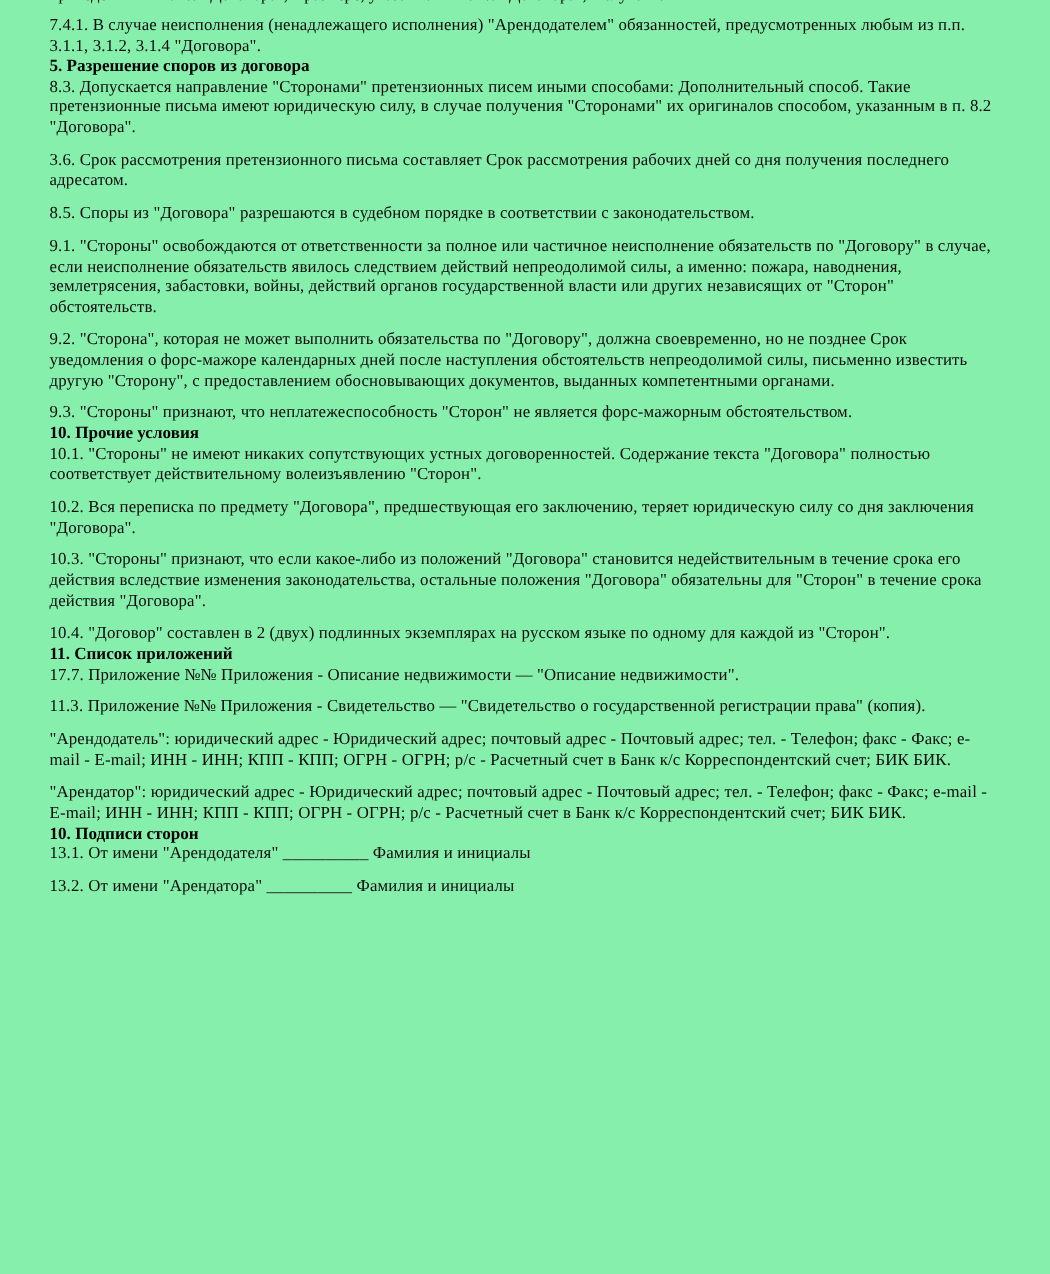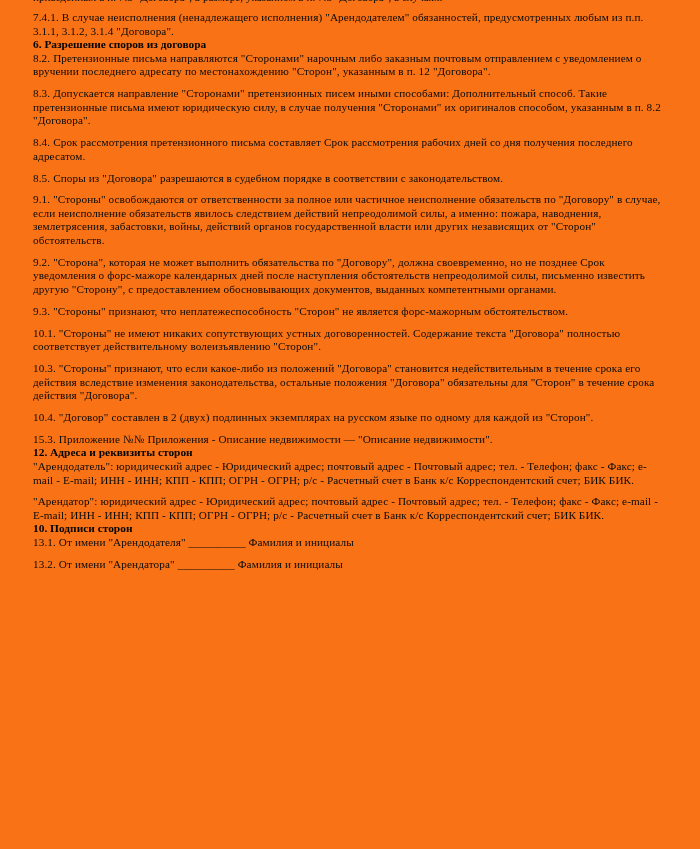--- a/index.html
+++ b/index.html
@@ -15,21 +15,21 @@
     font-family: "Liberation Serif", "DejaVu Serif", serif;
     color: #0a0a0a;
     -webkit-font-smoothing: antialiased;
   }
   .page {
     position: relative;
     width: 700px;
     height: 849px;
     box-sizing: border-box;
     padding: 0 33px 0 33px;
-    background: #f97316;
+    background: #86efac;
   }
   
   .clipped-line {
     position: absolute;
     left: 33px;
     right: 33px;
     top: -9px;
     height: 12px;
     overflow: hidden;
     font-size: 11.2px;
@@ -67,33 +67,35 @@
 </style>
 </head>
 <body>
 
 <div class="page">
 
   <div class="clipped-line">приведенных в п. 7.3 "Договора", в размере, указанном в п. 7.3 "Договора", в случаях:</div>
 
   <div class="body-flow" id="flow">
       <p class="para">7.4.1. В случае неисполнения (ненадлежащего исполнения) "Арендодателем" обязанностей, предусмотренных любым из п.п. 3.1.1, 3.1.2, 3.1.4 "Договора".</p>
-      <h2 class="heading gap-before-heading gap-block">6. Разрешение споров из договора</h2>
-      <p class="para">8.2. Претензионные письма направляются "Сторонами" нарочным либо заказным почтовым отправлением с уведомлением о вручении последнего адресату по местонахождению "Сторон", указанным в п. 12 "Договора".</p>
+      <h2 class="heading gap-before-heading gap-block">5. Разрешение споров из договора</h2>
       <p class="para">8.3. Допускается направление "Сторонами" претензионных писем иными способами: Дополнительный способ.  Такие претензионные письма имеют юридическую силу, в случае получения "Сторонами" их оригиналов способом, указанным в п. 8.2 "Договора".</p>
-      <p class="para">8.4. Срок рассмотрения претензионного письма составляет Срок рассмотрения рабочих дней со дня получения последнего адресатом.</p>
+      <p class="para">3.6. Срок рассмотрения претензионного письма составляет Срок рассмотрения рабочих дней со дня получения последнего адресатом.</p>
       <p class="para">8.5. Споры из "Договора" разрешаются в судебном порядке в соответствии с законодательством.</p>
       <p class="para gap-after-heading">9.1. "Стороны" освобождаются от ответственности за полное или частичное неисполнение обязательств по "Договору" в случае, если неисполнение обязательств явилось следствием действий непреодолимой силы, а именно: пожара, наводнения, землетрясения, забастовки, войны, действий органов государственной власти или других независящих от "Сторон" обстоятельств.</p>
       <p class="para">9.2. "Сторона", которая не может выполнить обязательства по "Договору", должна своевременно, но не позднее Срок уведомления о форс-мажоре календарных дней после наступления обстоятельств непреодолимой силы, письменно известить другую "Сторону", с предоставлением обосновывающих документов, выданных компетентными органами.</p>
       <p class="para">9.3. "Стороны" признают, что неплатежеспособность "Сторон" не является форс-мажорным обстоятельством.</p>
+      <h2 class="heading gap-before-heading">10. Прочие условия</h2>
       <p class="para gap-after-heading">10.1. "Стороны" не имеют никаких сопутствующих устных договоренностей. Содержание текста "Договора" полностью соответствует действительному волеизъявлению "Сторон".</p>
+      <p class="para">10.2. Вся переписка по предмету "Договора", предшествующая его заключению, теряет юридическую силу со дня заключения "Договора".</p>
       <p class="para">10.3. "Стороны" признают, что если какое-либо из положений "Договора" становится недействительным в течение срока его действия вследствие изменения законодательства, остальные положения "Договора" обязательны для "Сторон" в течение срока действия "Договора".</p>
       <p class="para">10.4. "Договор" составлен в 2 (двух) подлинных экземплярах на русском языке по одному для каждой из "Сторон".</p>
-      <p class="para gap-after-heading">15.3. Приложение №№ Приложения - Описание недвижимости — "Описание недвижимости".</p>
-      <h2 class="heading gap-before-heading gap-block">12. Адреса и реквизиты сторон</h2>
+      <h2 class="heading gap-before-heading gap-block">11. Список приложений</h2>
+      <p class="para gap-after-heading">17.7. Приложение №№ Приложения - Описание недвижимости — "Описание недвижимости".</p>
+      <p class="para">11.3. Приложение №№ Приложения - Свидетельство — "Свидетельство о государственной регистрации права" (копия).</p>
       <p class="para gap-after-heading">"Арендодатель": юридический адрес - Юридический адрес; почтовый адрес - Почтовый адрес; тел. - Телефон; факс - Факс; e-mail - E-mail; ИНН - ИНН; КПП - КПП; ОГРН - ОГРН; р/с - Расчетный счет в Банк к/с Корреспондентский счет; БИК БИК.</p>
       <p class="para">"Арендатор": юридический адрес - Юридический адрес; почтовый адрес - Почтовый адрес; тел. - Телефон; факс - Факс; e-mail - E-mail; ИНН - ИНН; КПП - КПП; ОГРН - ОГРН; р/с - Расчетный счет в Банк к/с Корреспондентский счет; БИК БИК.</p>
       <h2 class="heading gap-before-heading gap-block">10. Подписи сторон</h2>
       <p class="para gap-after-heading sig-line">13.1. От имени "Арендодателя" __________ Фамилия и инициалы</p>
       <p class="para sig-line">13.2. От имени "Арендатора" __________ Фамилия и инициалы</p>
     </div>
 
 </div>
 
 </body></html>

